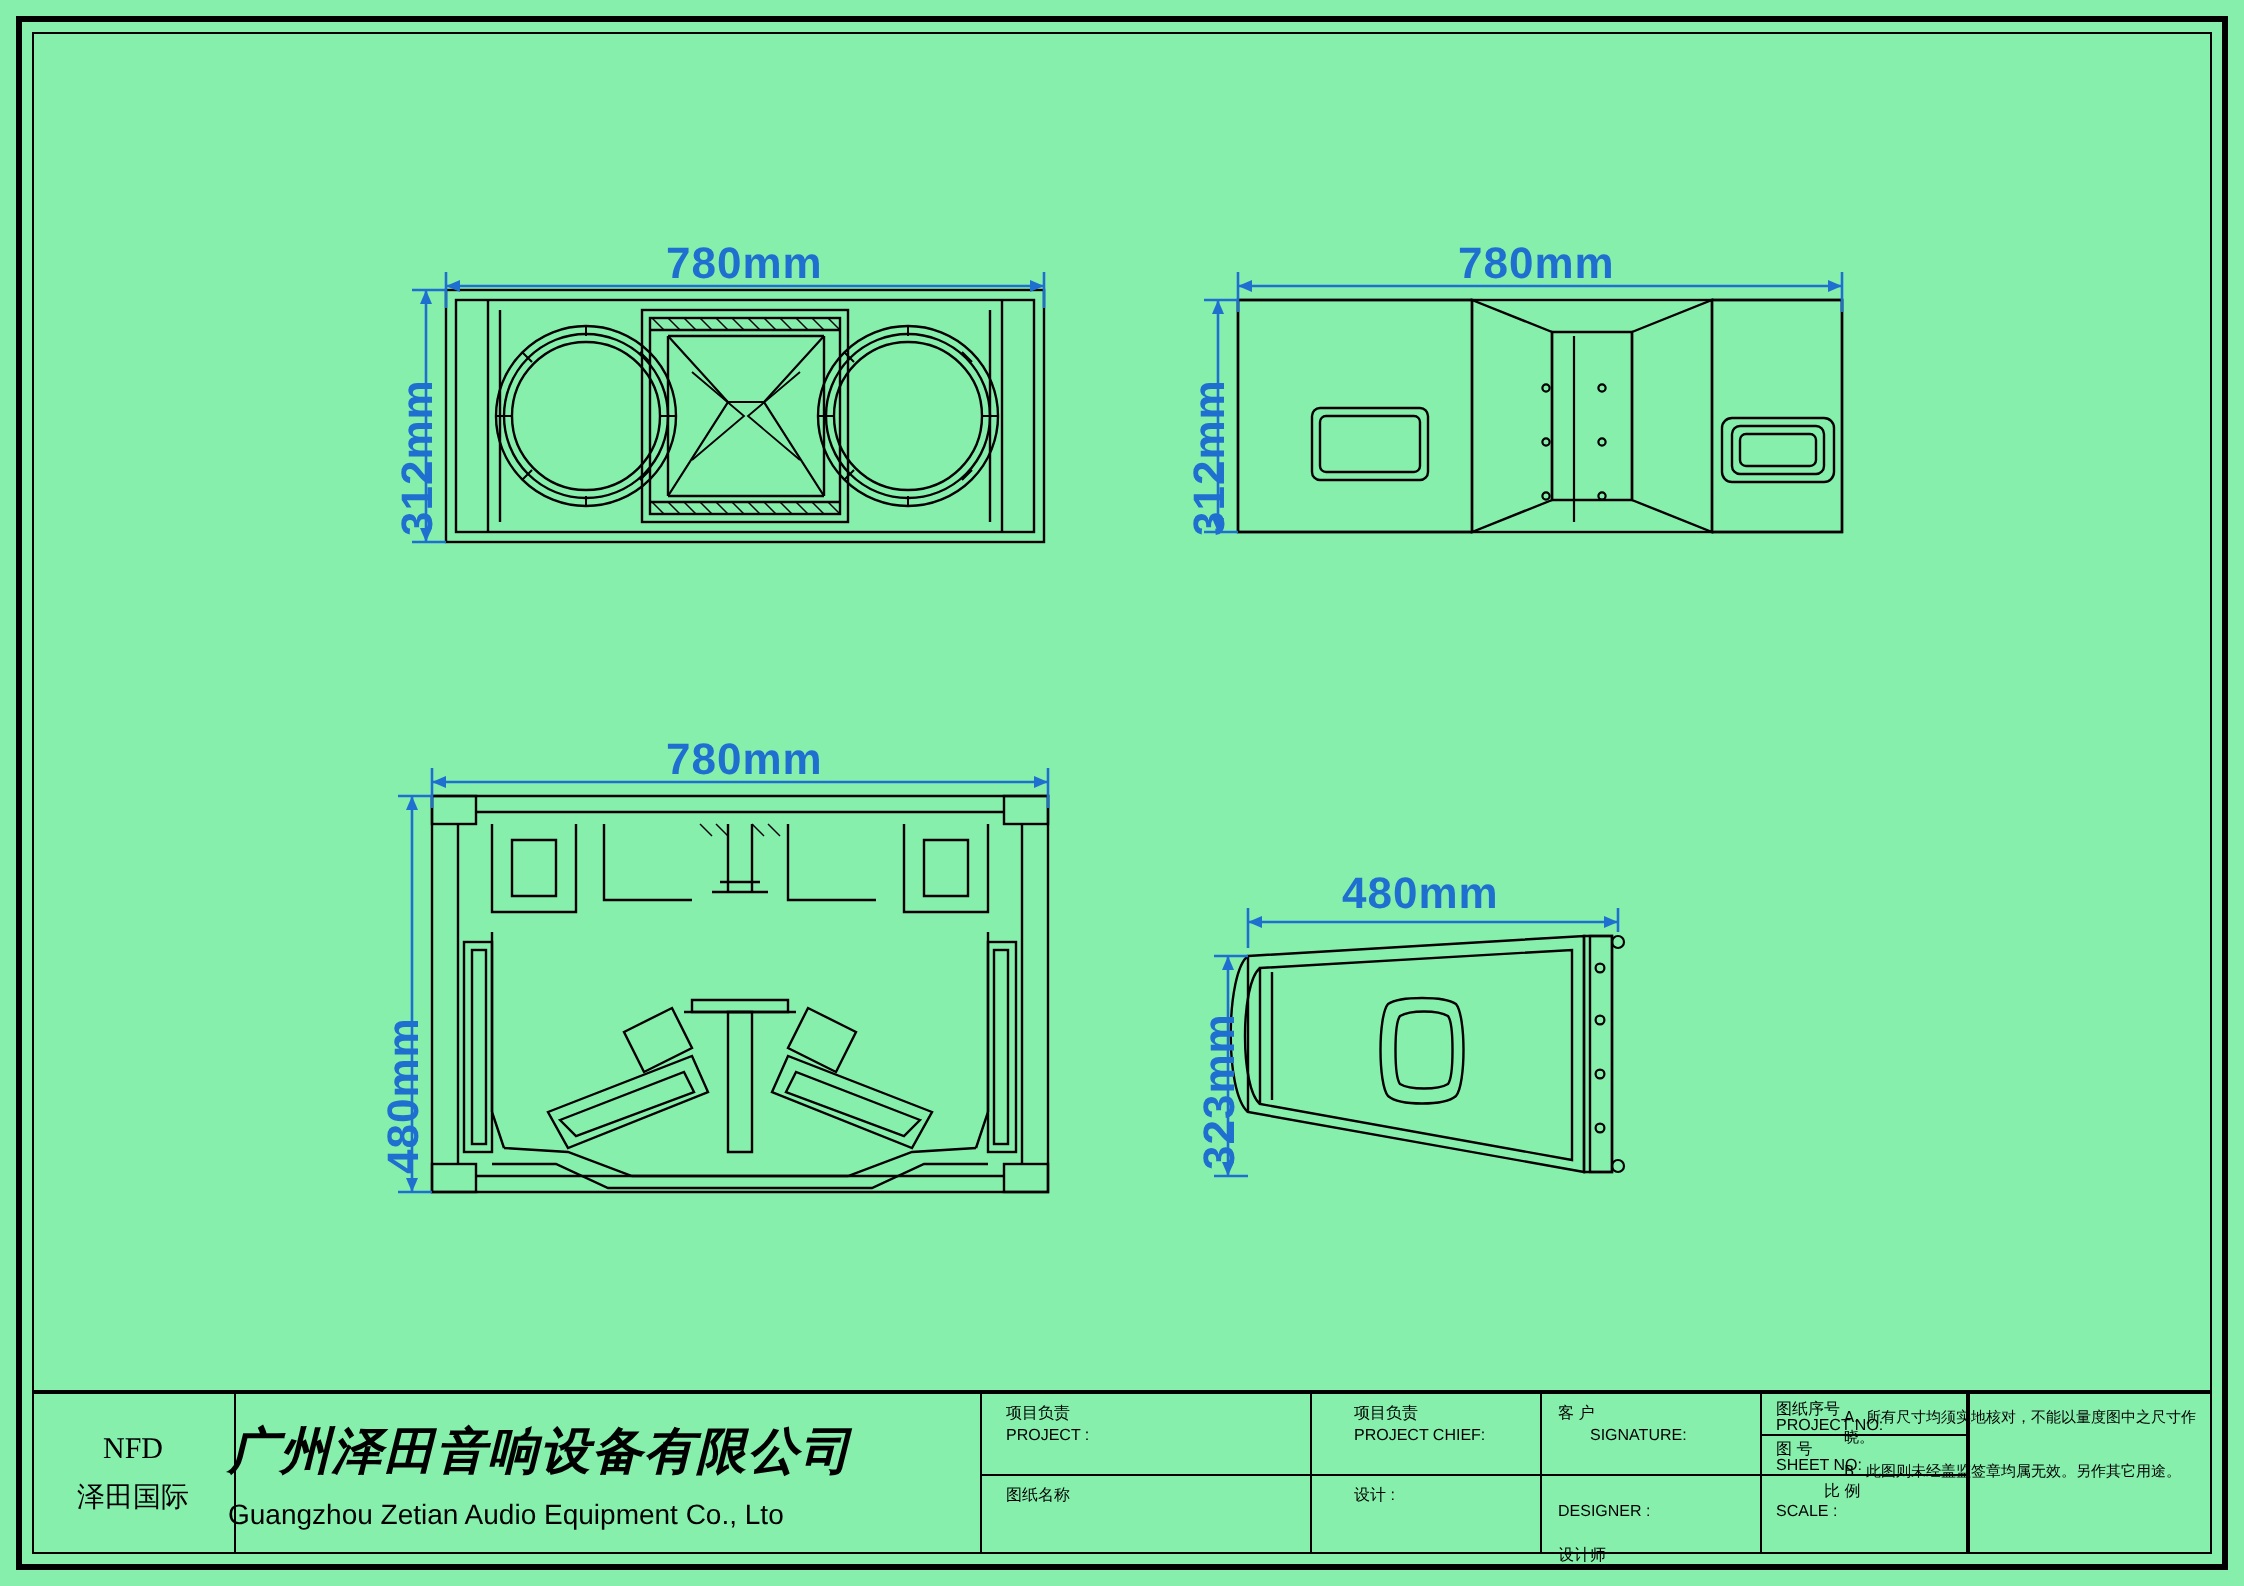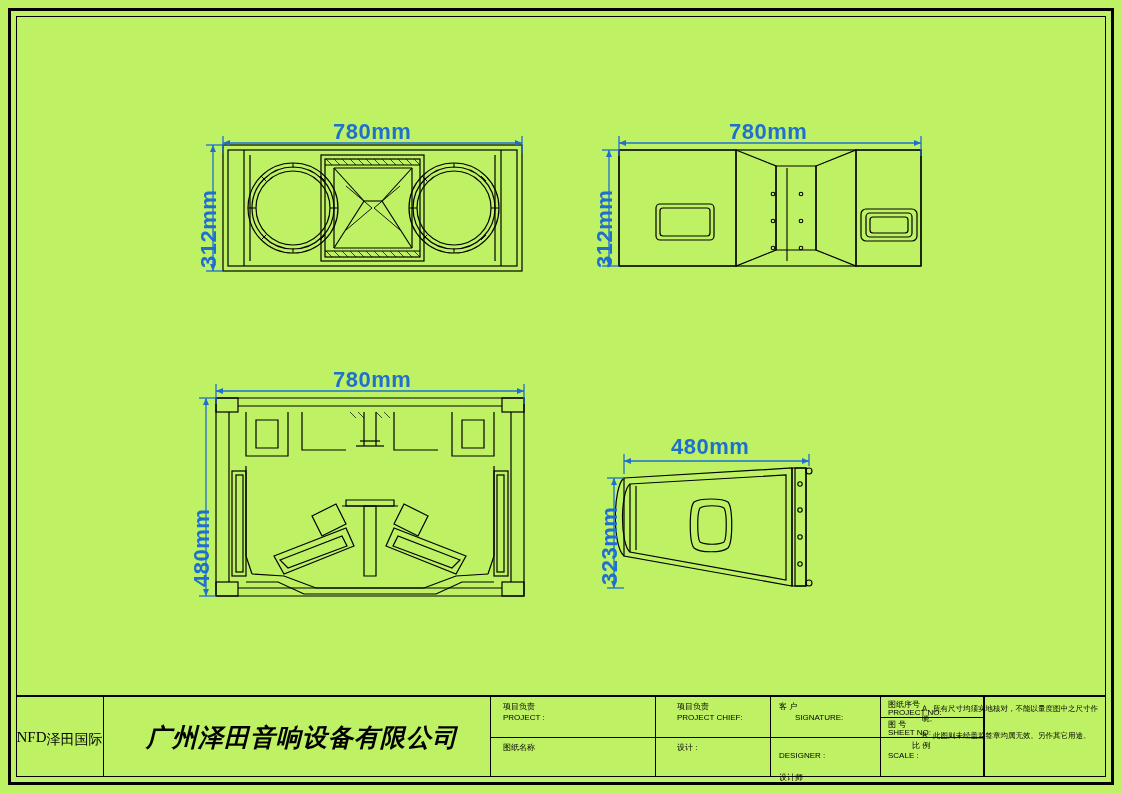--- a/index.html
+++ b/index.html
@@ -7,21 +7,21 @@
     padding: 0;
     background: #ffffff;
   }
   body {
     font-family: "Liberation Sans", sans-serif;
   }
   #sheet {
     position: relative;
     width: 1122px;
     height: 793px;
-    background: #bef264;
+    background: #86efac;
     overflow: hidden;
   }
   
   .border-outer {
     position: absolute;
     left: 8px;
     top: 8px;
     width: 1106px;
     height: 777px;
     border: 3px solid #000;
@@ -89,24 +89,24 @@
     font-size: 8px;
     font-family: "Liberation Sans", sans-serif;
     color: #000;
     line-height: 1.15;
     white-space: nowrap;
   }
   .nfd-cell {
     position: absolute;
     left: 0;
     top: 0;
-    width: 88px;
+    width: 102px;
     height: 100%;
     display: flex;
-    flex-direction: row;
+    flex-direction: column;
     align-items: center;
     justify-content: center;
     border-right: 1px solid #000;
     box-sizing: border-box;
     text-align: center;
   }
   .nfd-en {
     font-size: 15px;
     color: #000;
     font-family: "Liberation Serif", serif;
@@ -120,21 +120,20 @@
   .logo-cell {
     position: absolute;
     left: 98px;
     top: 0;
     width: 377px;
     height: 100%;
     border-right: 1px solid #000;
     box-sizing: border-box;
     display: flex;
     flex-direction: column;
-    align-items: center;
     justify-content: center;
   }
   .logo-cn {
     font-size: 25px;
     font-weight: bold;
     font-family: "DejaVu Sans", sans-serif;
     letter-spacing: 1px;
     color: #000;
     font-style: italic;
   }
@@ -439,20 +438,21 @@
 
   <div class="titleblock">
 
     <div class="nfd-cell">
       <div class="nfd-en">NFD</div>
       <div class="nfd-cn">泽田国际</div>
     </div>
 
     <div class="logo-cell">
       <div class="logo-cn">广州泽田音响设备有限公司</div>
+      <div class="logo-en">Guangzhou Zetian Audio Equipment Co., Lto</div>
     </div>
 
     <div class="tb-cell" style="left:475px; width:165px;"></div>
     <div class="tb-cell" style="left:640px; width:115px;"></div>
     <div class="tb-cell" style="left:755px; width:110px;"></div>
     <div class="tb-cell" style="left:865px; width:103px;"></div>
     <div class="tb-cell" style="left:968px; width:0px; border-right:1px solid #000;"></div>
 
     <div class="tb-line-h" style="left:475px; top:40px; width:493px;"></div>
     <div class="tb-line-h" style="left:865px; top:20px; width:103px;"></div>

